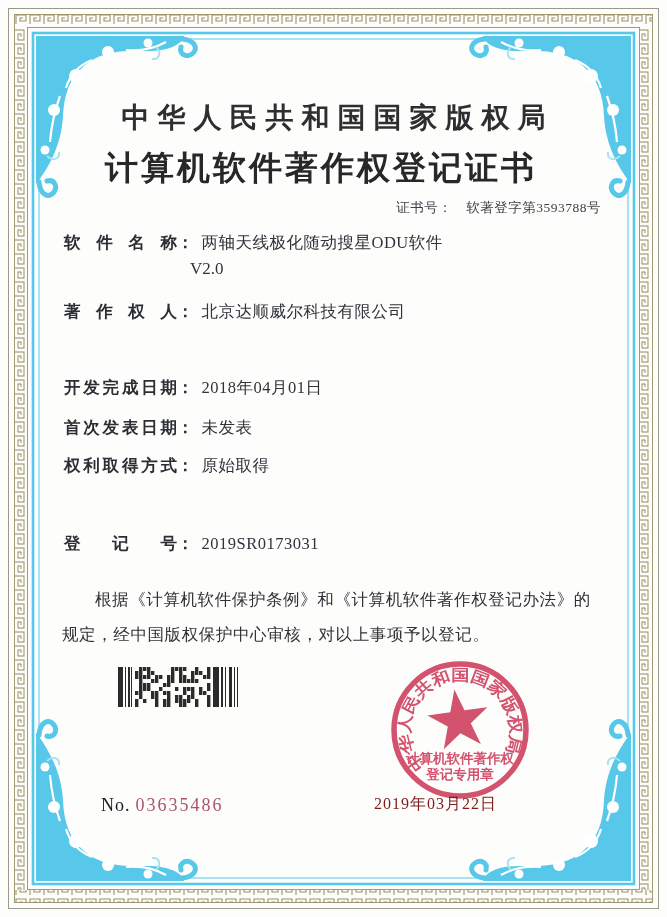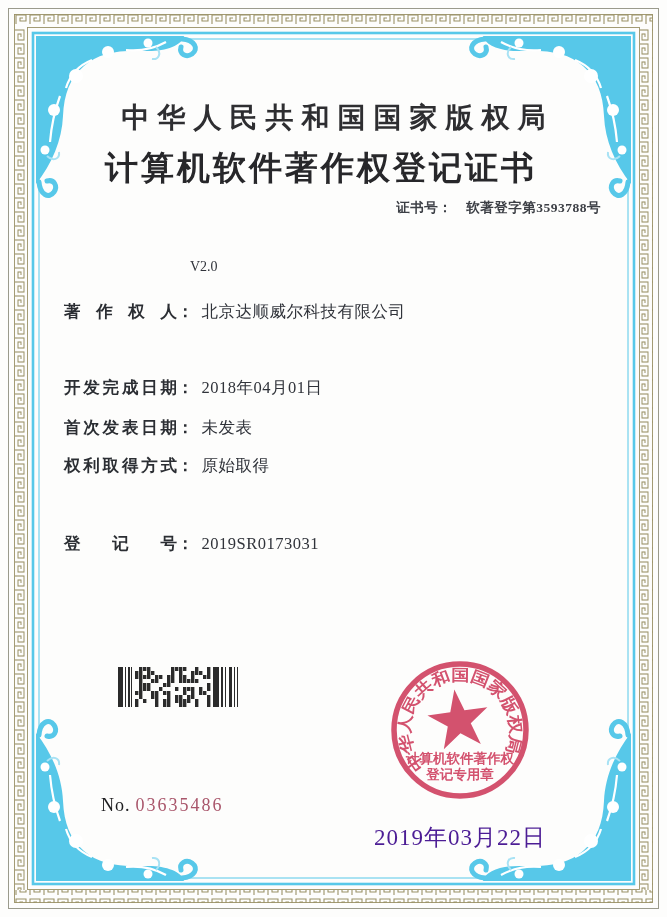--- a/index.html
+++ b/index.html
@@ -18,47 +18,46 @@
     color:#2e2e31;
   }
   .cert-title{
     position:absolute;left:0;top:146px;width:639px;text-align:center;
     font-size:33px;font-weight:bold;letter-spacing:3px;text-indent:3px;
     color:#27272a;
   }
   .cert-no-line{
     position:absolute;top:199px;right:66px;font-size:13.5px;color:#3c3f45;
     letter-spacing:.5px;
-    font-weight:bold;
   }
   .cert-no-line .num{margin-left:14px;}
 
   .row{position:absolute;left:64px;white-space:nowrap;color:#2f3237;}
   .flabel{
     display:inline-block;width:113px;font-weight:bold;font-size:16.5px;
     text-align:justify;text-align-last:justify;vertical-align:bottom;color:#2b2e33;
   }
   .colon{font-weight:bold;font-size:16.5px;margin-right:8px;color:#2b2e33;}
   .fvalue{font-size:16.5px;letter-spacing:.5px;color:#30333a;}
-  .value2{position:absolute;left:190px;top:259px;font-size:14px;color:#30333a;}
+  .value2{position:absolute;left:190px;top:259px;font-size:17px;color:#30333a;}
 
   .statement{
     position:absolute;left:62px;top:582px;width:548px;color:#2f3237;
     font-size:16.5px;line-height:35px;letter-spacing:.6px;
   }
   .statement .ln1{display:block;text-indent:2em;}
   .statement .ln2{display:block;}
 
   .barcode{position:absolute;left:118px;top:667px;}
 
   .stamp-wrap{position:absolute;left:375px;top:645px;width:170px;height:170px;
     opacity:.92;mix-blend-mode:multiply;z-index:3;}
   .stamp-date{
-    position:absolute;left:374px;top:794px;font-size:23px;letter-spacing:1px;
-    color:#4c1d95;z-index:2;margin-top:28px;
+    position:absolute;left:374px;top:794px;font-size:16px;letter-spacing:1px;
+    color:#7f1d1d;z-index:2;
   }
   .serial-line{position:absolute;left:101px;top:795px;font-size:18px;z-index:2;}
   .serial-line .no-label{color:#1d1d1f;letter-spacing:1px;}
   .serial-line .serial{color:#a9566b;letter-spacing:2px;margin-left:5px;}
 </style>
 </head>
 <body>
 
 <div class="certificate">
 
@@ -104,20 +103,23 @@
     <use href="#cornerFlourish" transform="translate(36,881) scale(1,-1)"></use>
     <use href="#cornerFlourish" transform="translate(631,881) scale(-1,-1)"></use>
   </svg>
 
   <div class="authority">中华人民共和国国家版权局</div>
   <div class="cert-title">计算机软件著作权登记证书</div>
   <div class="cert-no-line">
     <span>证书号：</span><span class="num">软著登字第3593788号</span>
   </div>
 
+  <div class="row" style="top:232px">
+    <span class="flabel">软件名称</span><span class="colon">：</span><span class="fvalue">两轴天线极化随动搜星ODU软件</span>
+  </div>
   <div class="value2">V2.0</div>
 
   <div class="row" style="top:301px">
     <span class="flabel">著作权人</span><span class="colon">：</span><span class="fvalue">北京达顺威尔科技有限公司</span>
   </div>
 
   <div class="row" style="top:377px">
     <span class="flabel">开发完成日期</span><span class="colon">：</span><span class="fvalue">2018年04月01日</span>
   </div>
 
@@ -127,20 +129,24 @@
 
   <div class="row" style="top:417px">
     <span class="flabel">首次发表日期</span><span class="colon">：</span><span class="fvalue">未发表</span>
   </div>
 
 
   <div class="row" style="top:533px">
     <span class="flabel">登记号</span><span class="colon">：</span><span class="fvalue">2019SR0173031</span>
   </div>
 
+  <div class="statement">
+    <span class="ln1">根据《计算机软件保护条例》和《计算机软件著作权登记办法》的</span>
+    <span class="ln2">规定，经中国版权保护中心审核，对以上事项予以登记。</span>
+  </div>
 
   <svg id="barcode-svg" class="barcode" width="124" height="40" viewBox="0 0 124 40" xmlns="http://www.w3.org/2000/svg">
       <rect x="0" y="0" width="5" height="40" fill="#2b2b2b"></rect>
       <rect x="7" y="0" width="1" height="40" fill="#2b2b2b"></rect>
       <rect x="10" y="0" width="2" height="40" fill="#2b2b2b"></rect>
       <rect x="13" y="0" width="1" height="40" fill="#2b2b2b"></rect>
       <rect x="21" y="0" width="3.4" height="4" fill="#2b2b2b"></rect>
       <rect x="25" y="0" width="3.4" height="4" fill="#2b2b2b"></rect>
       <rect x="29" y="0" width="3.4" height="4" fill="#2b2b2b"></rect>
       <rect x="53" y="0" width="3.4" height="4" fill="#2b2b2b"></rect>

